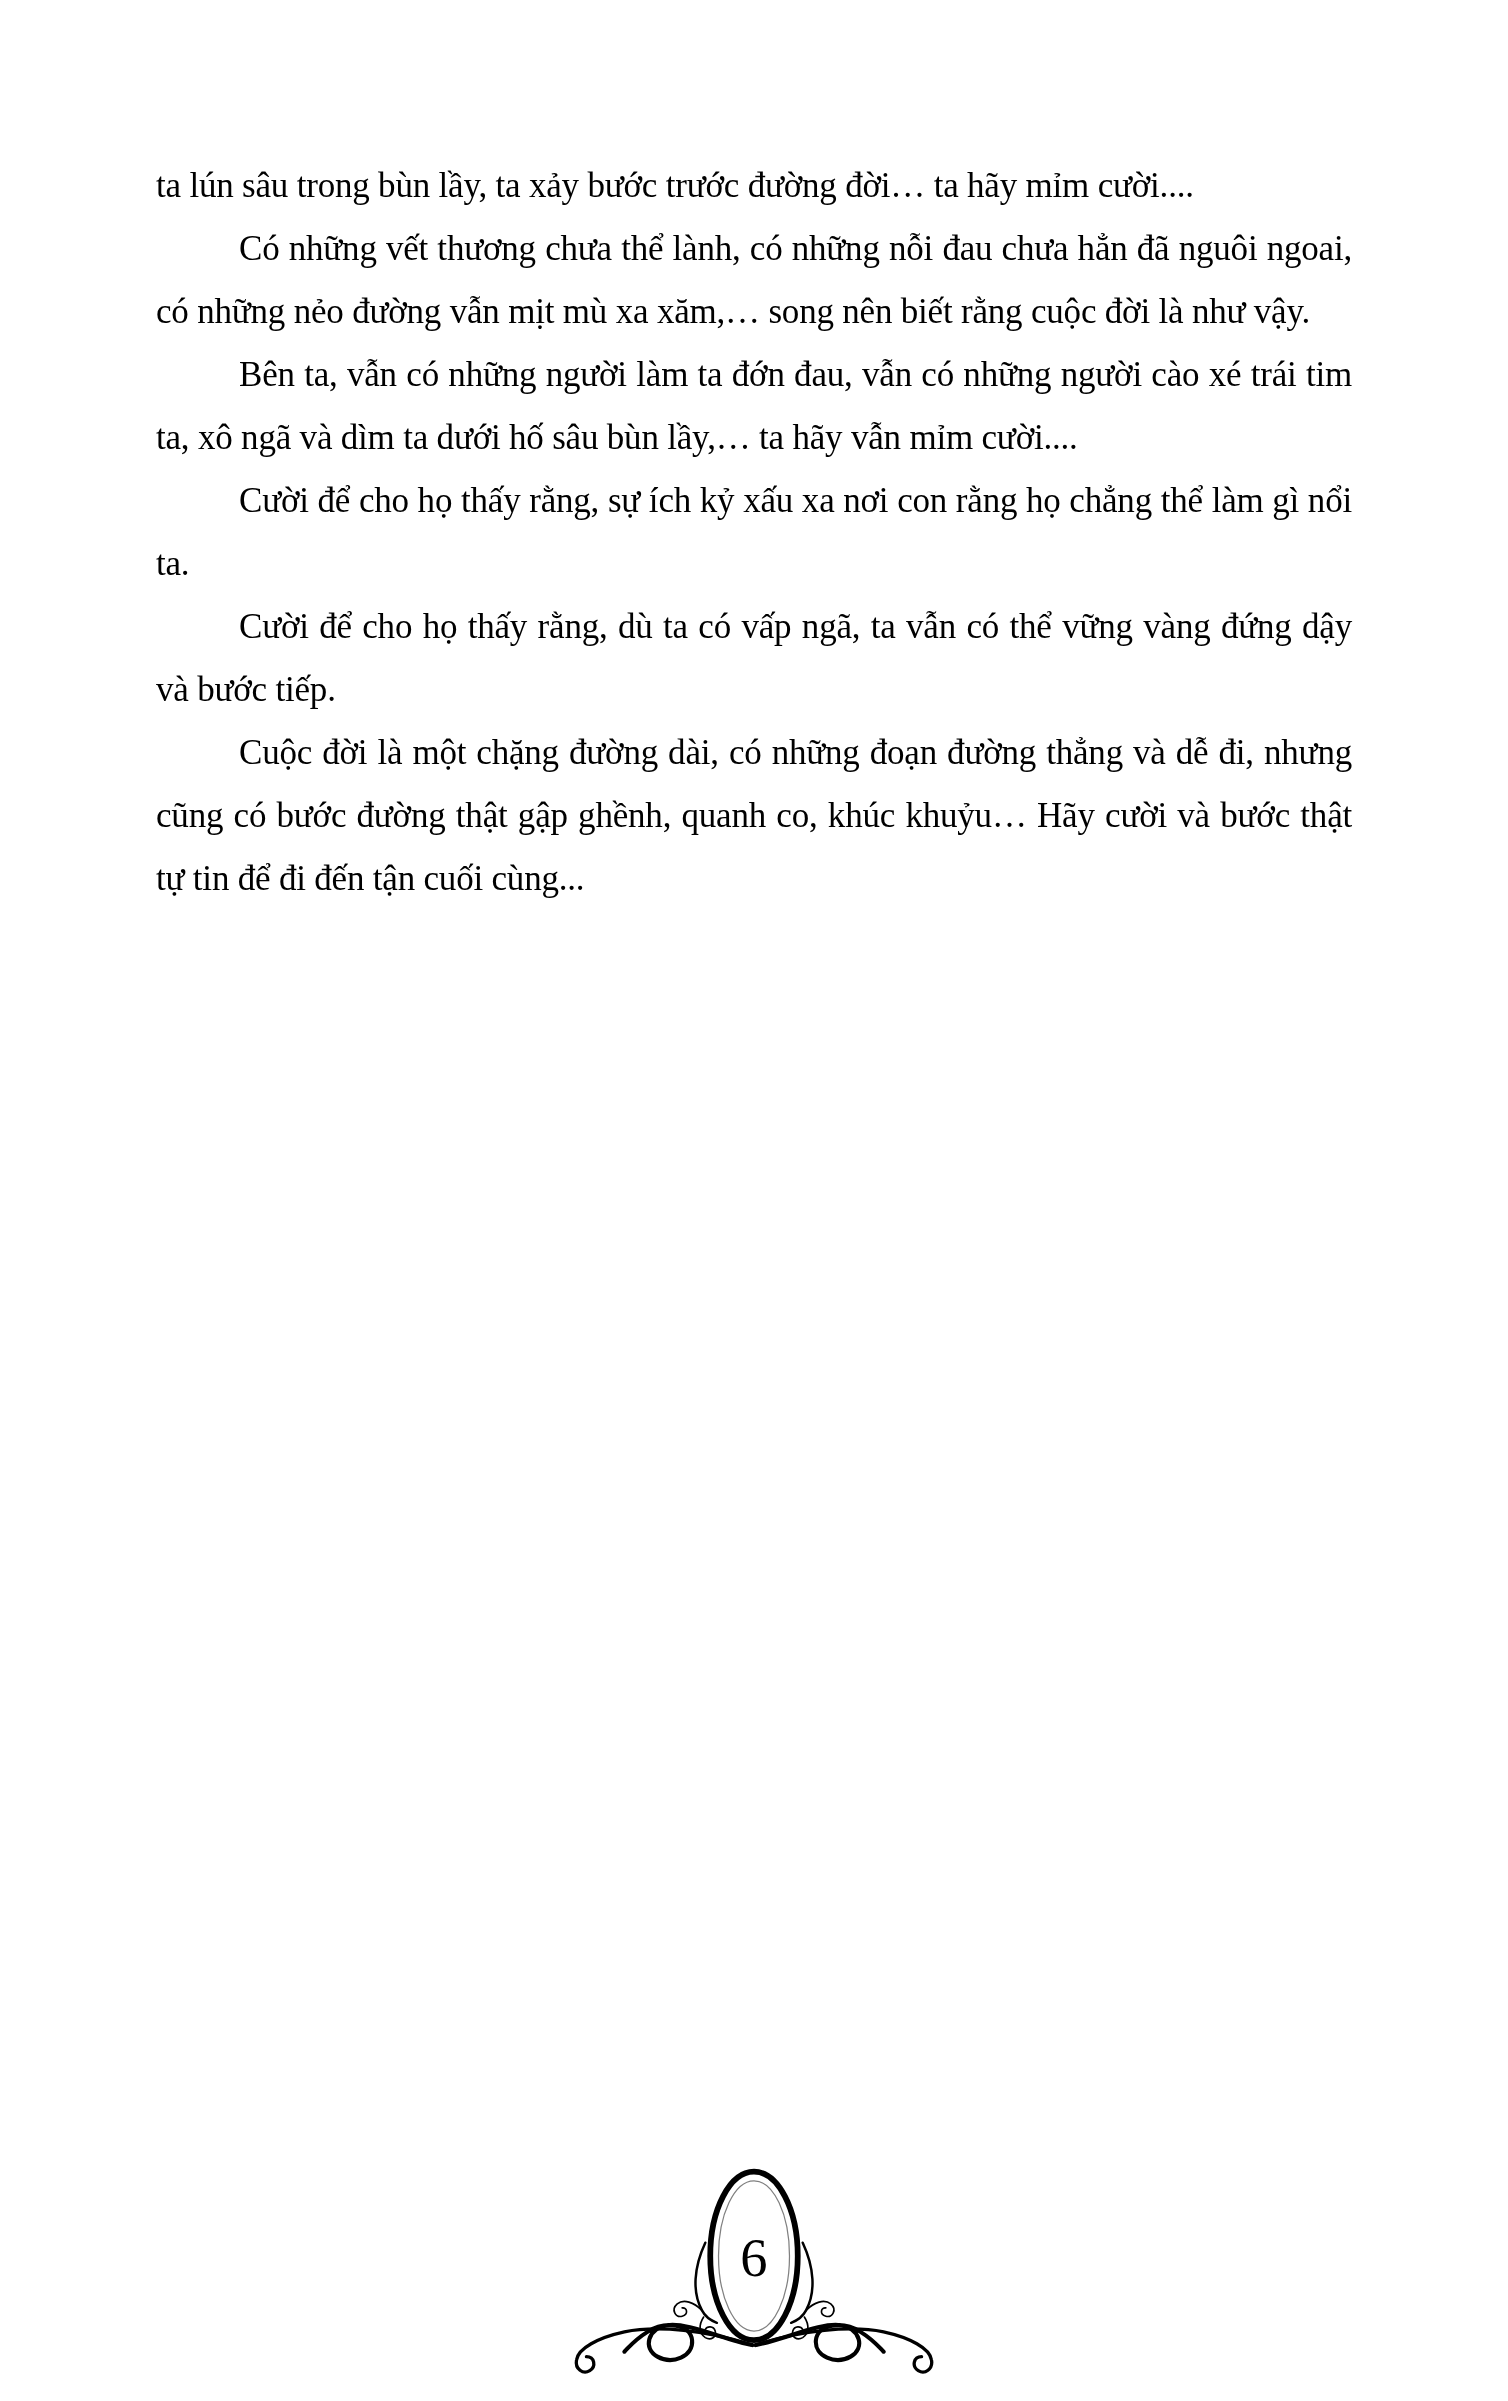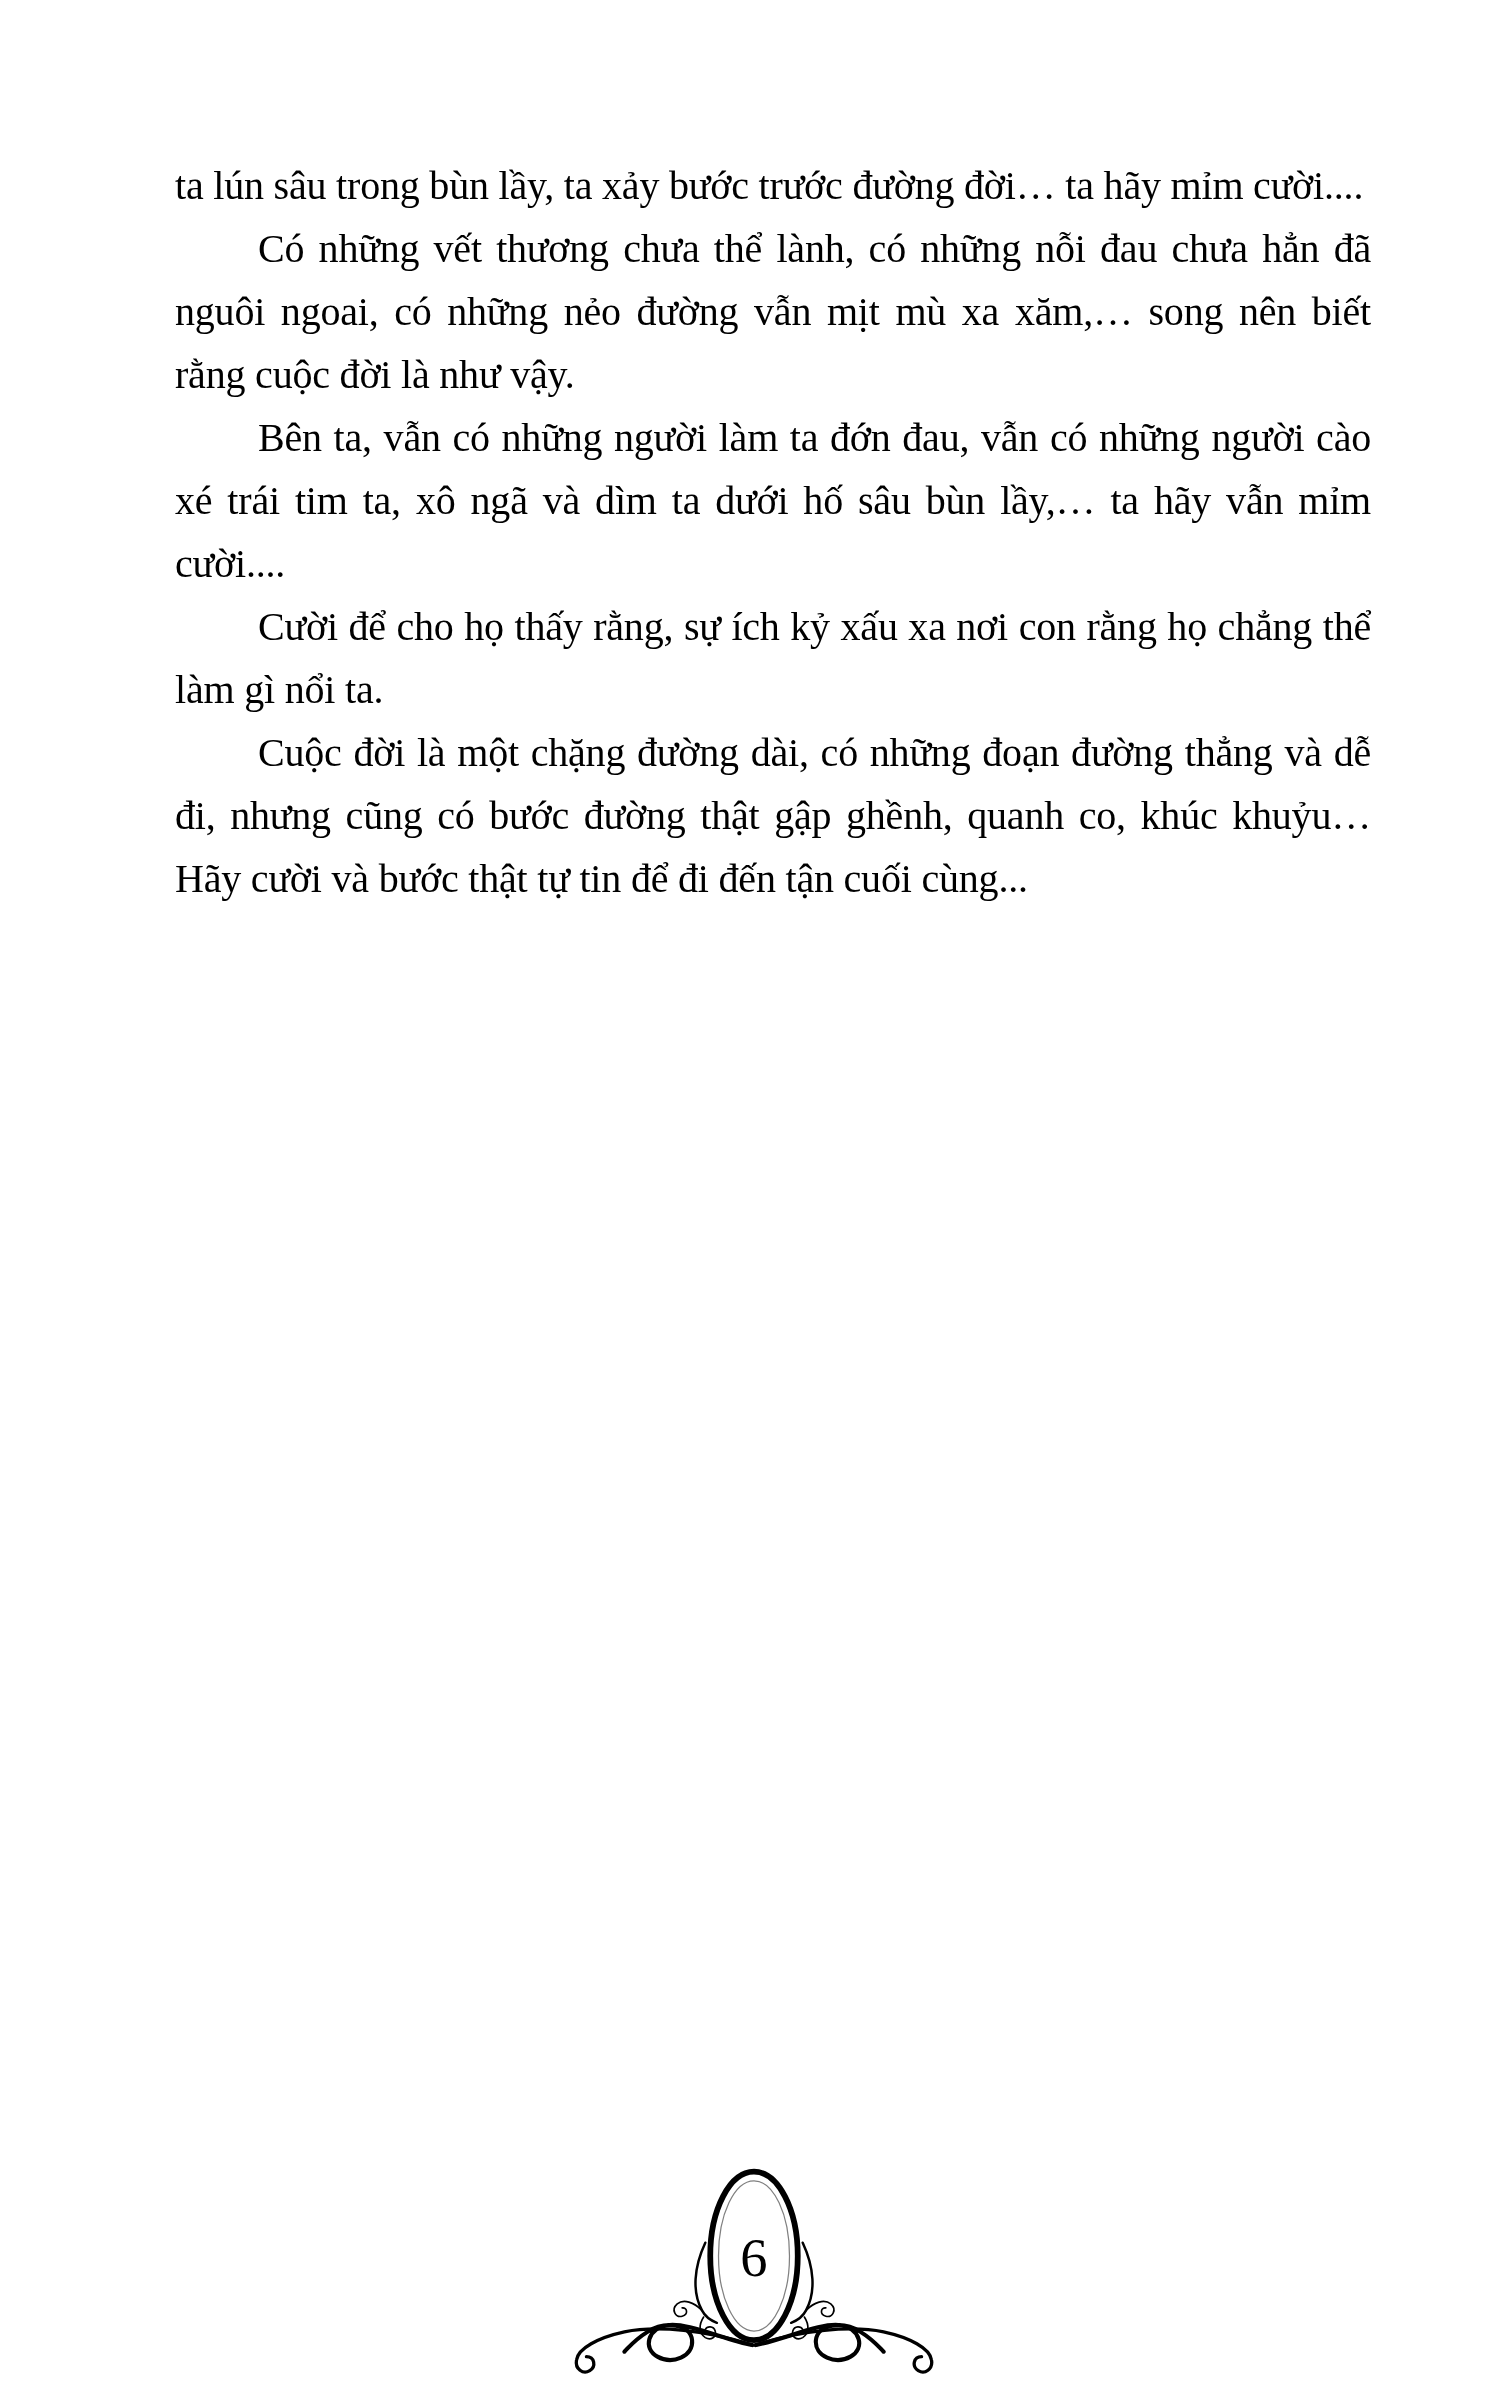--- a/index.html
+++ b/index.html
@@ -10,24 +10,24 @@
     width: 1508px;
     height: 2401px;
     position: relative;
     background: #ffffff;
     color: #000000;
     font-family: "Liberation Serif", "DejaVu Serif", serif;
     overflow: hidden;
   }
   .text-block {
     position: absolute;
-    left: 175px;
+    left: 156px;
     top: 154px;
     width: 1196px;
-    font-size: 40px;
+    font-size: 35px;
     line-height: 63px;
     text-align: justify;
     text-justify: inter-word;
     letter-spacing: -0.2px;
   }
   .para {
     margin: 0;
     padding: 0;
   }
   .para.indent {
@@ -51,20 +51,21 @@
 </head>
 <body>
 
 <div class="page">
 
   <main class="text-block">
       <p class="para">ta lún sâu trong bùn lầy, ta xảy bước trước đường đời… ta hãy mỉm cười....</p>
       <p class="para indent">Có những vết thương chưa thể lành, có những nỗi đau chưa hẳn đã nguôi ngoai, có những nẻo đường vẫn mịt mù xa xăm,… song nên biết rằng cuộc đời là như vậy.</p>
       <p class="para indent">Bên ta, vẫn có những người làm ta đớn đau, vẫn có những người cào xé trái tim ta, xô ngã và dìm ta dưới hố sâu bùn lầy,… ta hãy vẫn mỉm cười....</p>
       <p class="para indent">Cười để cho họ thấy rằng, sự ích kỷ xấu xa nơi con rằng họ chẳng thể làm gì nổi ta.</p>
+      <p class="para indent">Cười để cho họ thấy rằng, dù ta có vấp ngã, ta vẫn có thể vững vàng đứng dậy và bước tiếp.</p>
       <p class="para indent">Cuộc đời là một chặng đường dài, có những đoạn đường thẳng và dễ đi, nhưng cũng có bước đường thật gập ghềnh, quanh co, khúc khuỷu… Hãy cười và bước thật tự tin để đi đến tận cuối cùng...</p>
     </main>
 
   <div class="ornament">
     <svg width="388" height="240" viewBox="0 0 470 290" xmlns="http://www.w3.org/2000/svg">
       <g fill="none" stroke="#000000" stroke-linecap="round">
         <g id="fl">
 
           <path stroke-width="4" d="M233 242 C 178 224 118 218 78 226 C 46 233 22 246 20 260 C 18 271 28 278 36 273 C 44 268 42 256 32 256"></path>
 

